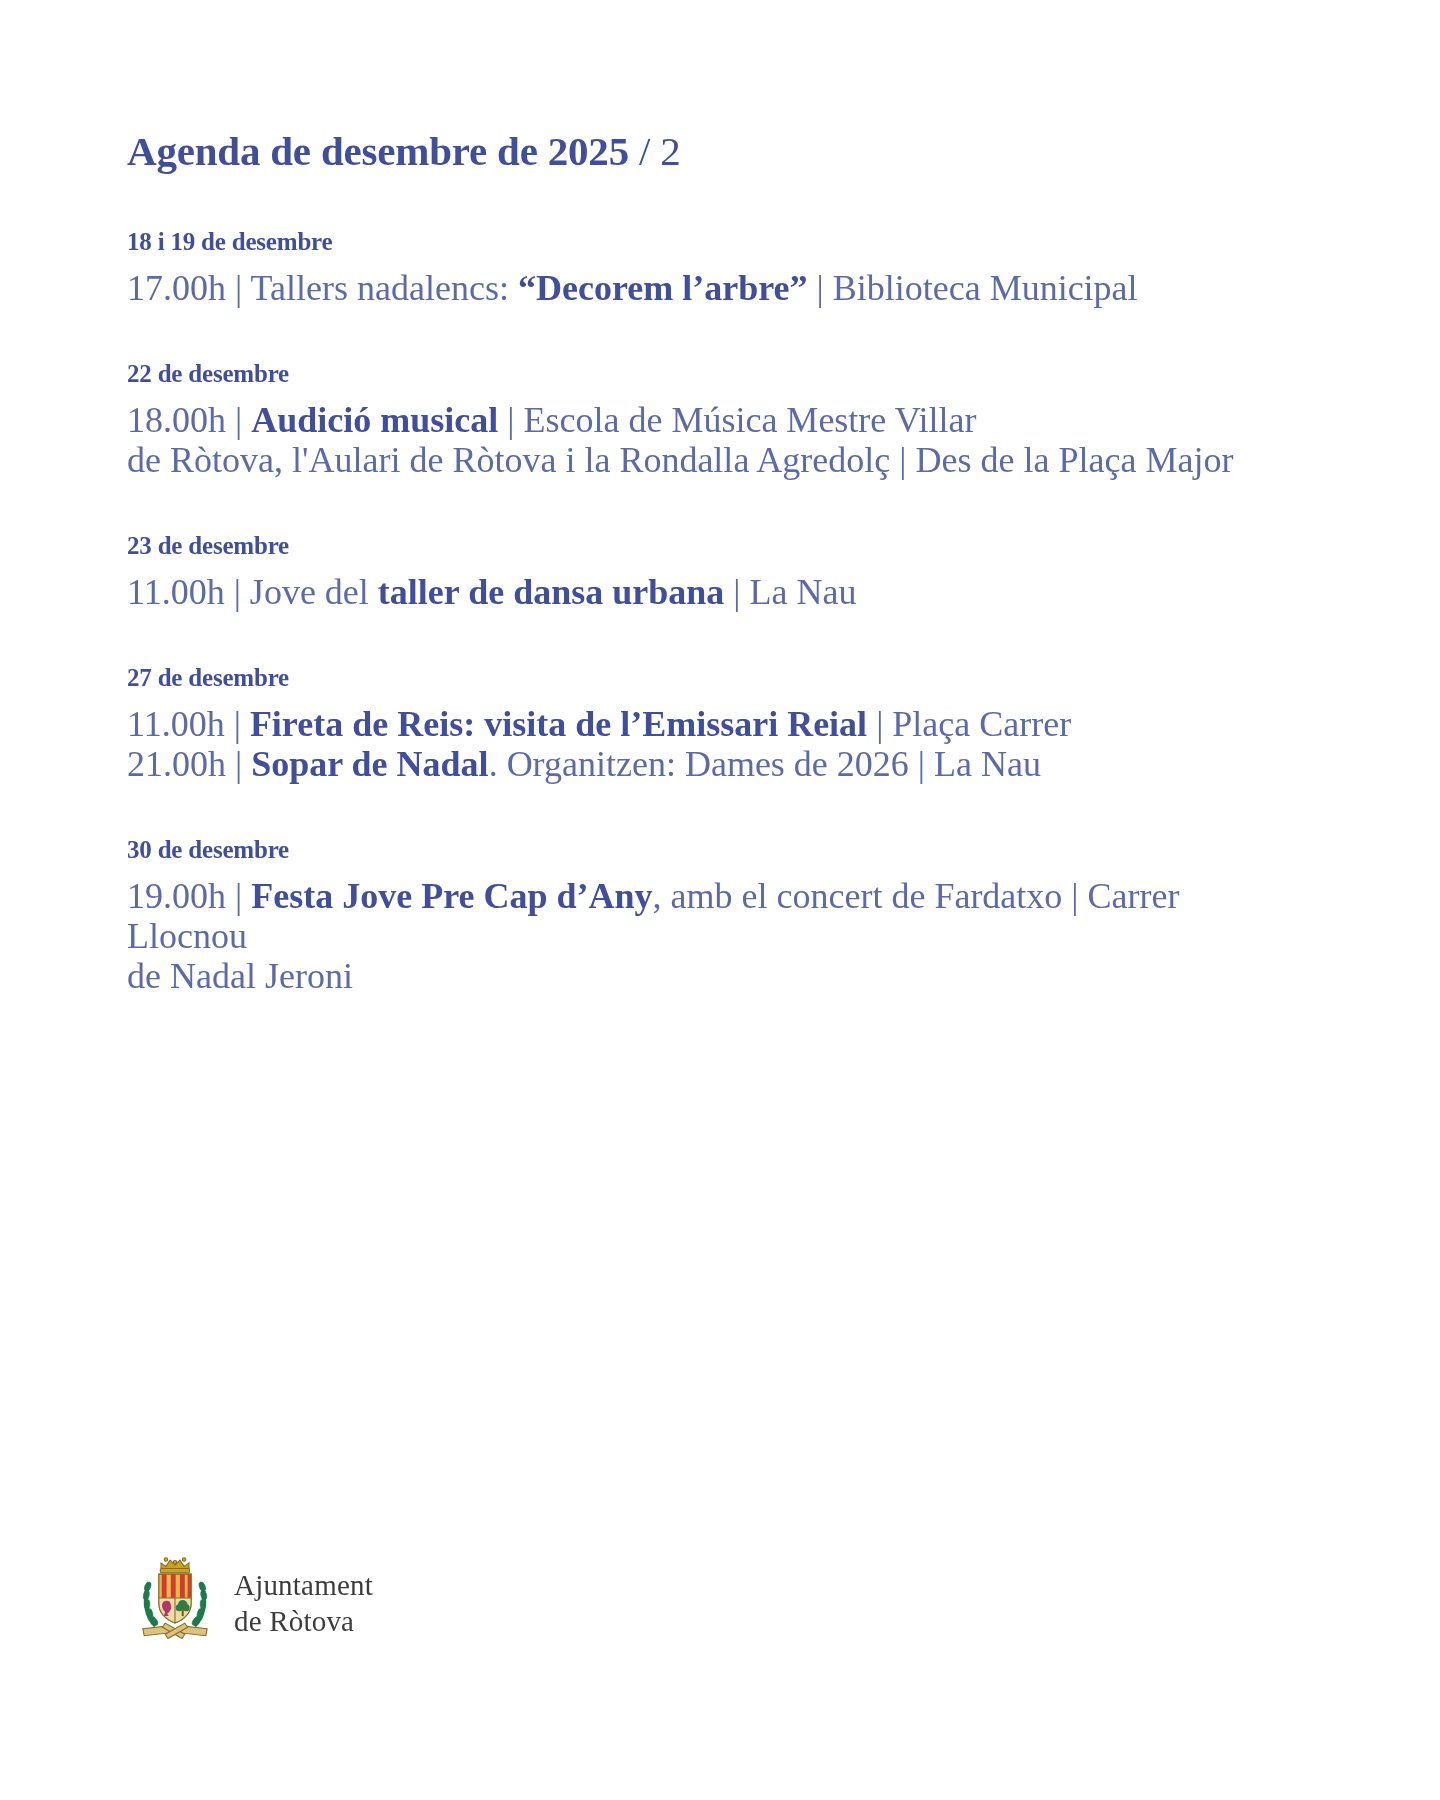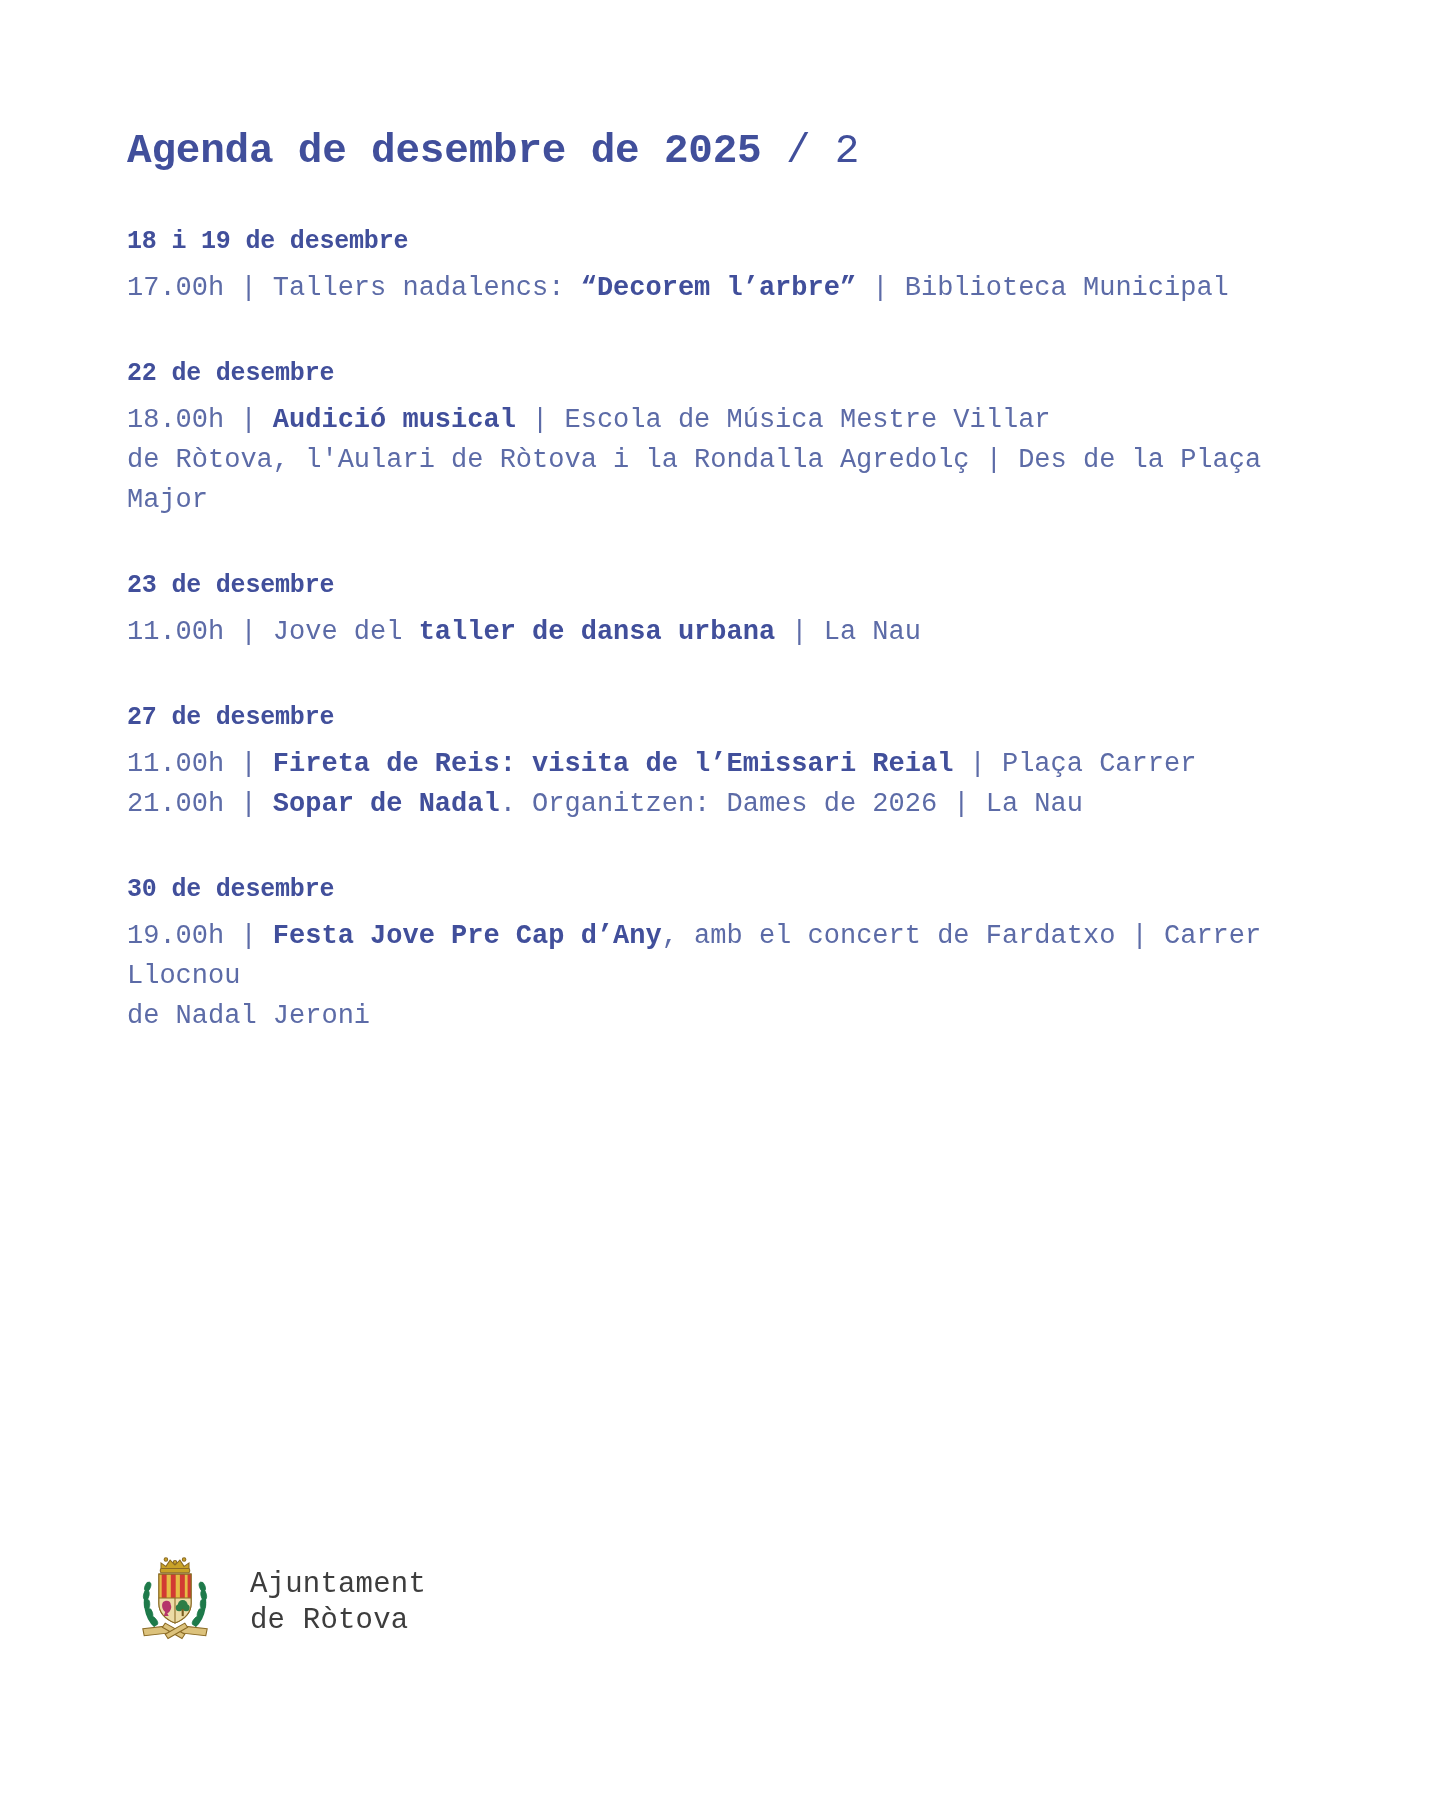--- a/index.html
+++ b/index.html
@@ -1,20 +1,20 @@
 <!DOCTYPE html>
 <html><head>
 <meta charset="utf-8">
 <style>
   html,body { margin:0; padding:0; background:#ffffff; }
   .page {
     position:relative;
     width:1440px; height:1800px;
     background:var(--page-bg,#ffffff);
-    font-family:Liberation Mono, monospace;
+    font-family:Liberation Serif, serif;
     overflow:hidden;
     margin:0 auto;
   }
   .content {
     position:absolute;
     left:127px; top:126px;
     width:1140px;
   }
   .title {
     font-size:41px;
@@ -28,39 +28,39 @@
   .section { margin-top:47px; }
   .section-date {
     font-size:25px;
     line-height:38px;
     font-weight:700;
     color:var(--heading,#414f9b);
     margin:0 0 7px 0;
     letter-spacing:-0.2px;
   }
   .event-line {
-    font-size:27px;
+    font-size:36px;
     line-height:40px;
     font-weight:400;
     color:var(--body,#5c6ba7);
     margin:0;
   }
   .event-line b {
     font-weight:700;
     color:var(--heading,#414f9b);
   }
   .footer {
     position:absolute;
     left:140px; top:1552px;
     display:flex;
     align-items:center;
   }
   .crest { width:70px; height:96px; display:block; }
   .org-name {
-    margin-left:40px;
+    margin-left:24px;
     margin-top:6px;
     font-size:29px;
     line-height:36px;
     color:var(--logo-text,#3d3d3d);
     font-weight:400;
     letter-spacing:0.2px;
   }
 </style>
 </head>
 <body>

